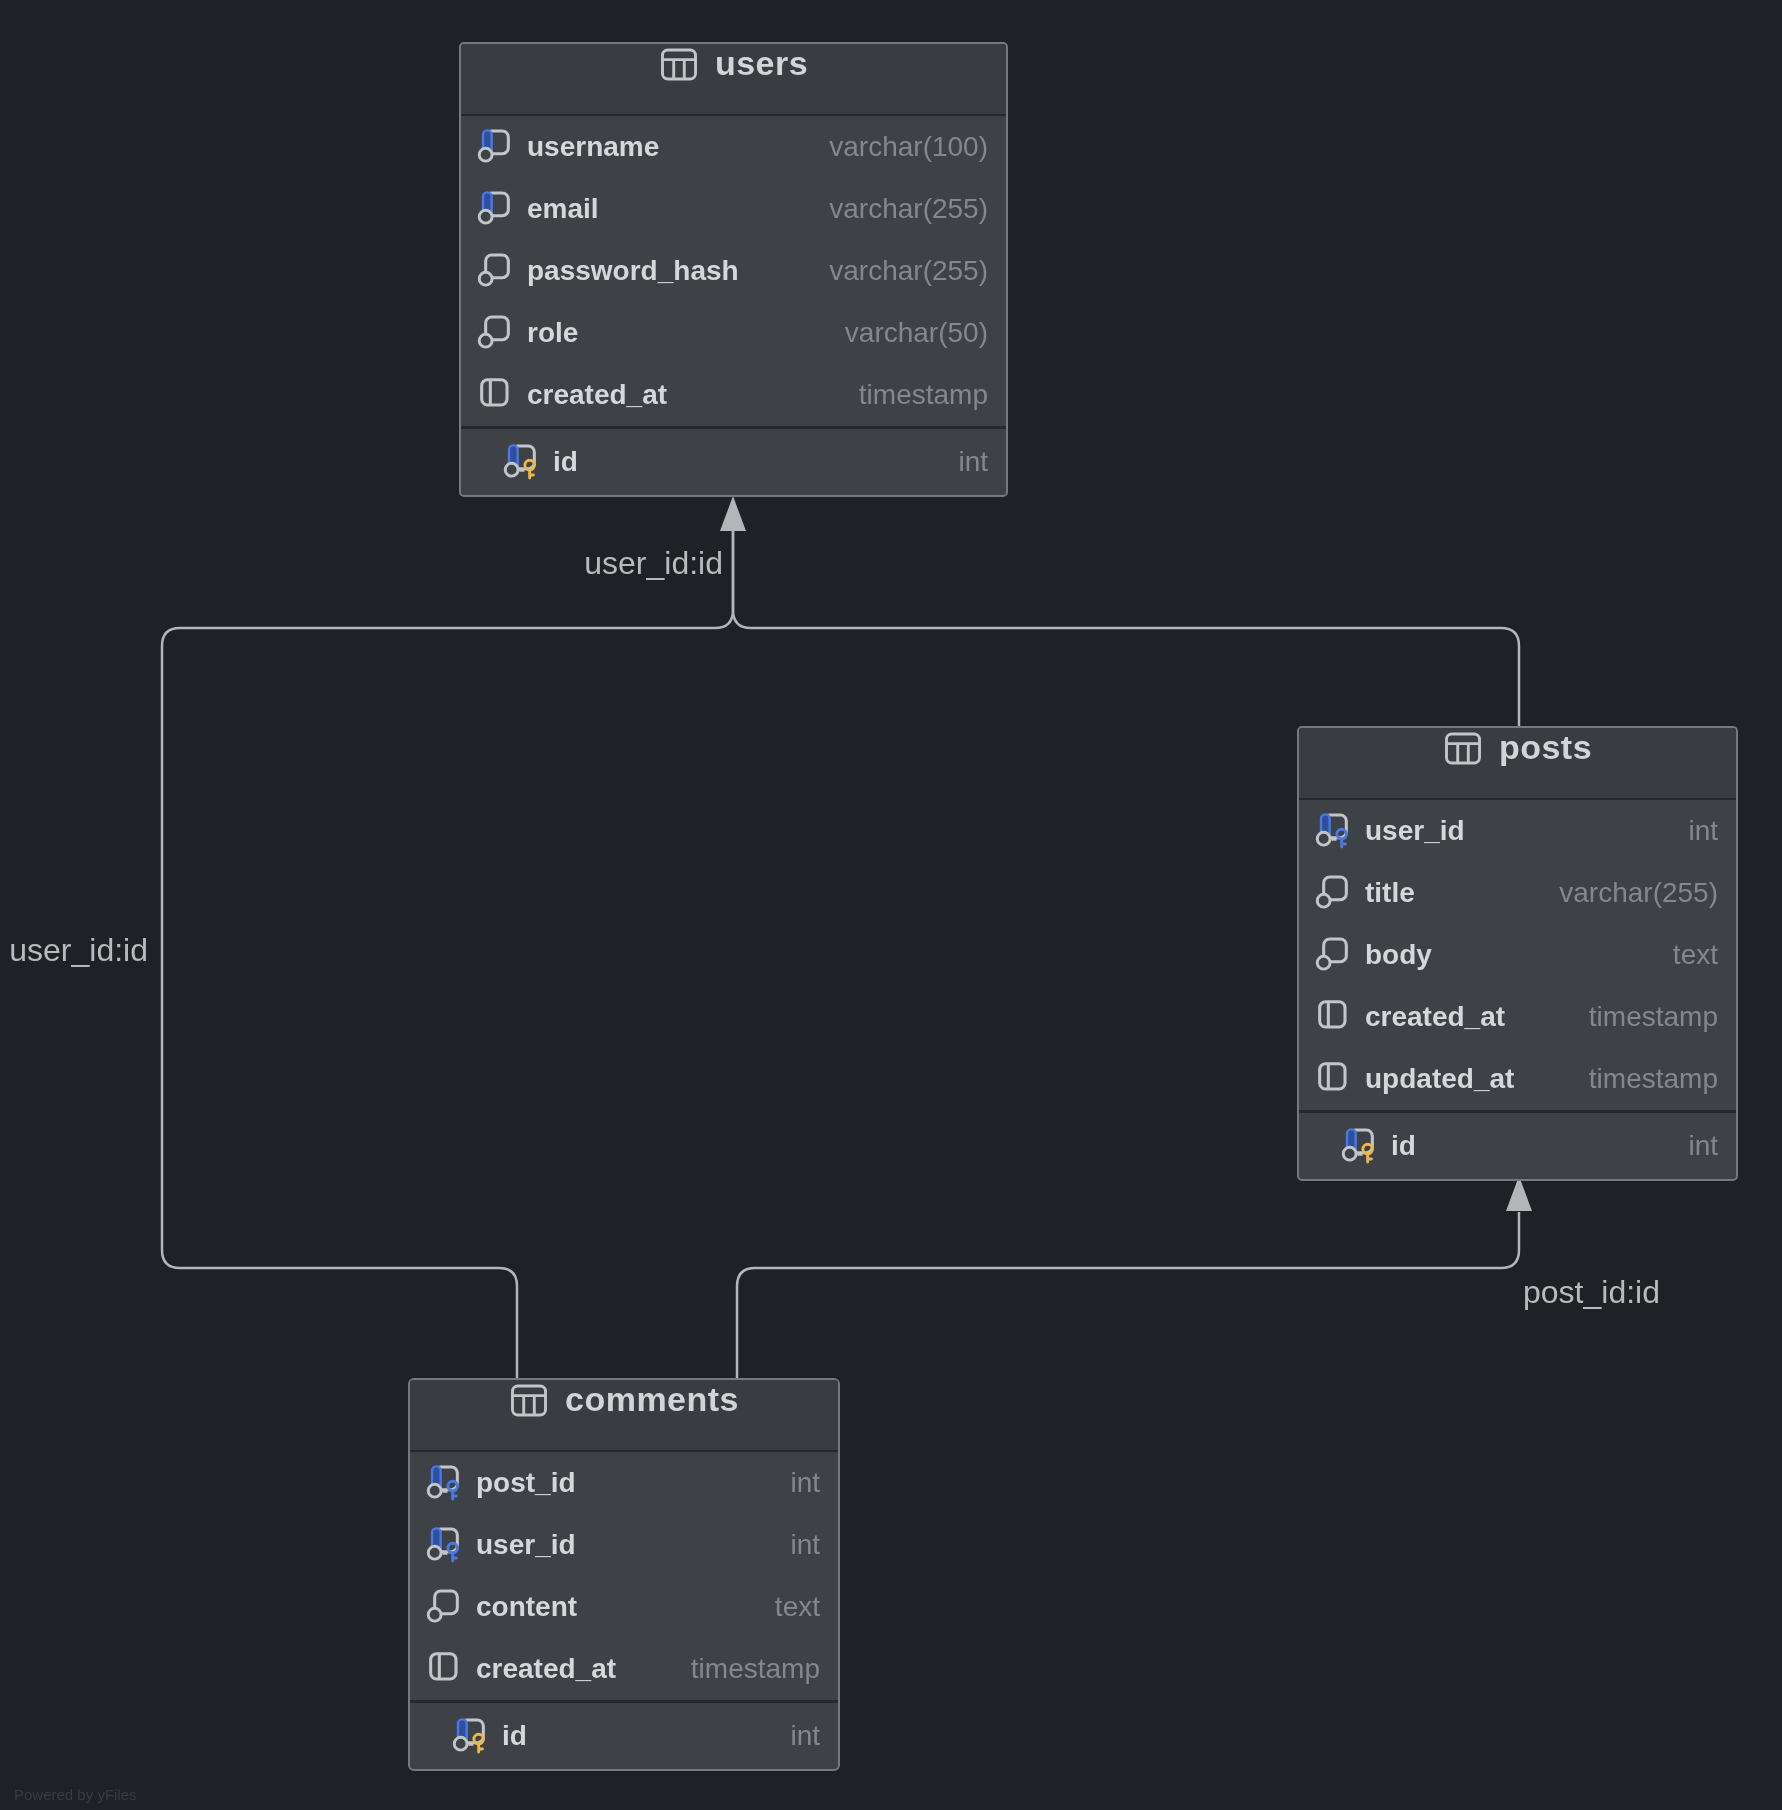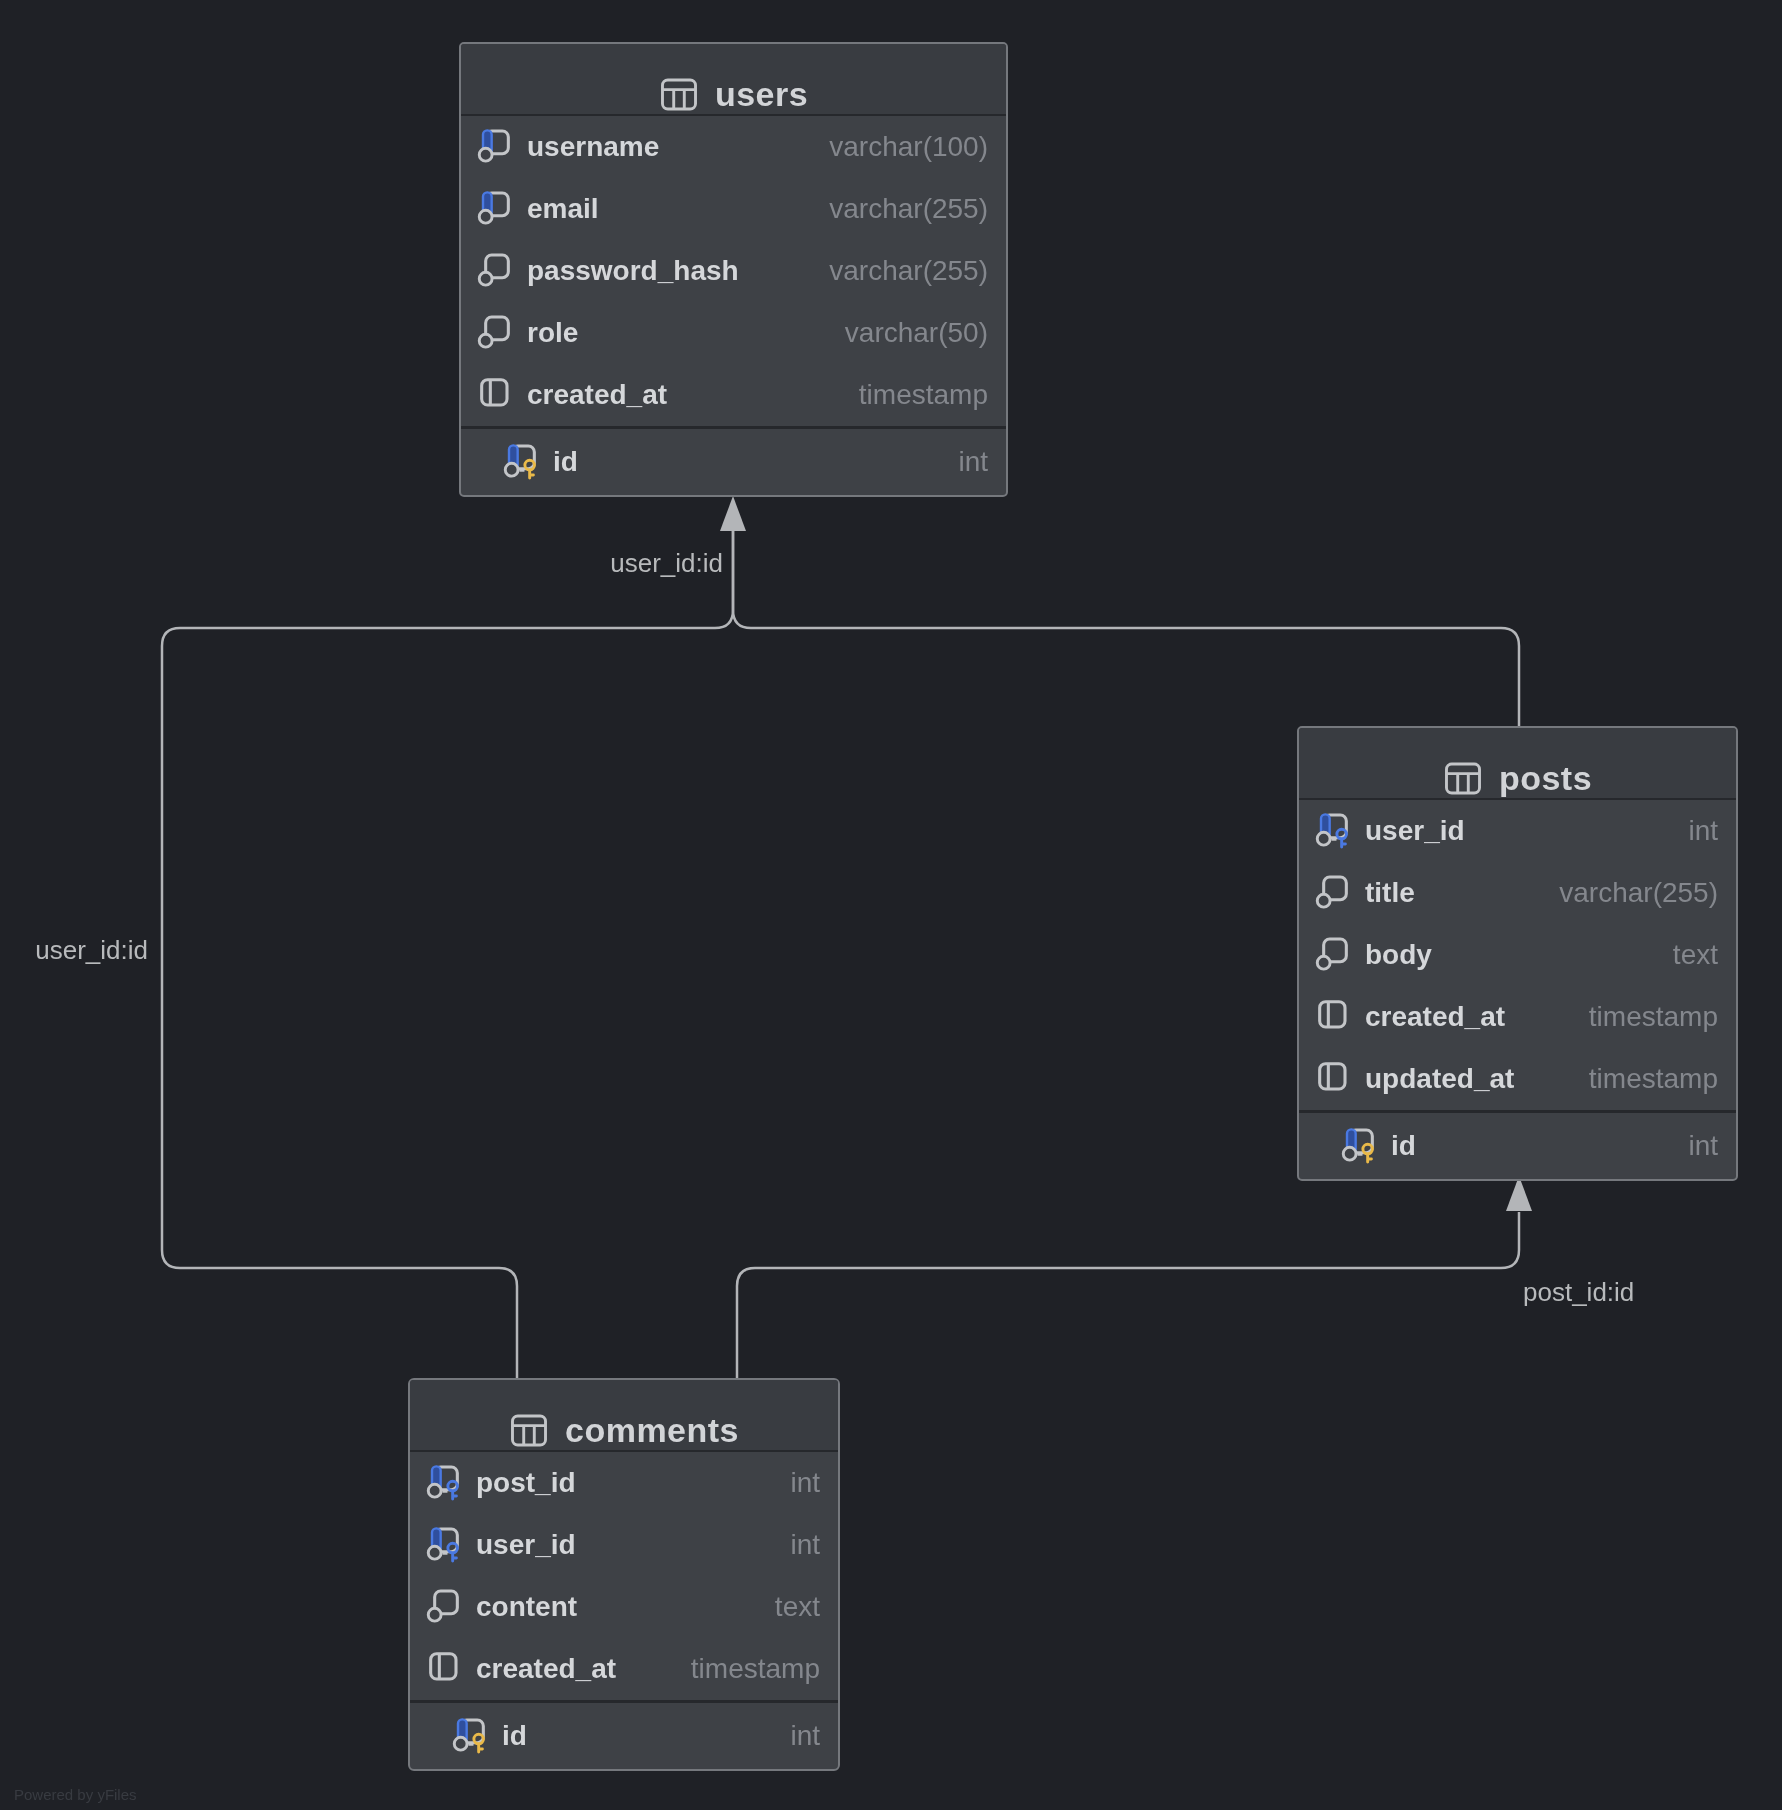--- a/index.html
+++ b/index.html
@@ -6,32 +6,32 @@
   body{
     background:var(--c-background,#1f2126);
     font-family:"Liberation Sans","DejaVu Sans",sans-serif;
     width:1782px;height:1810px;overflow:hidden;
   }
   #diagram{position:relative;width:1782px;height:1810px;background:var(--c-background,#1f2126);}
   #edges{position:absolute;left:0;top:0;z-index:1;}
   .edge-path{fill:none;stroke:var(--c-edge,#b3b5b8);stroke-width:2.5px;}
   .edge-arrow{fill:var(--c-edge,#b3b5b8);stroke:none;}
   .edge-label{
-    position:absolute;z-index:1;font-size:26px;line-height:34px;
+    position:absolute;z-index:1;font-size:32px;line-height:34px;
     color:var(--c-edge_label,#b8babc);white-space:nowrap;
   }
   .edge-label.right-anchored{transform:translateX(-100%);}
   .table-card{
     position:absolute;z-index:2;box-sizing:border-box;
     background:var(--c-table_body,#3e4146);
     border:2px solid var(--c-table_border,#75787d);
     border-radius:5px;
   }
   .table-header{
-    height:70px;display:flex;align-items:flex-end;justify-content:center;gap:16px;
+    height:70px;display:flex;align-items:flex-start;justify-content:center;gap:16px;
     background:var(--c-table_header,#393c41);
     border-bottom:2px solid var(--c-separator,#26282c);
     border-radius:3px 3px 0 0;
   }
   .table-title{
     font-size:34px;font-weight:700;letter-spacing:.5px;
     color:var(--c-title,#d2d4d7);
   }
   .field-row{
     height:62px;display:flex;align-items:center;

